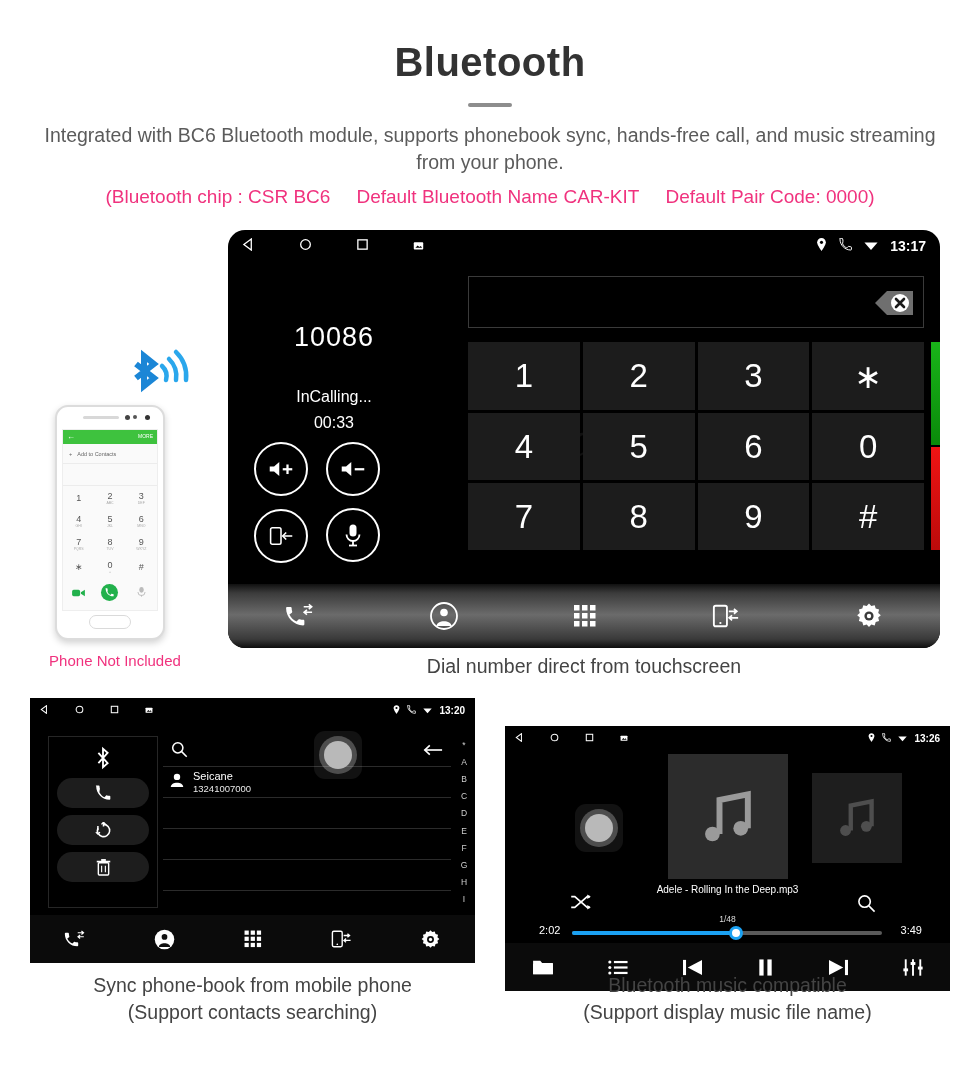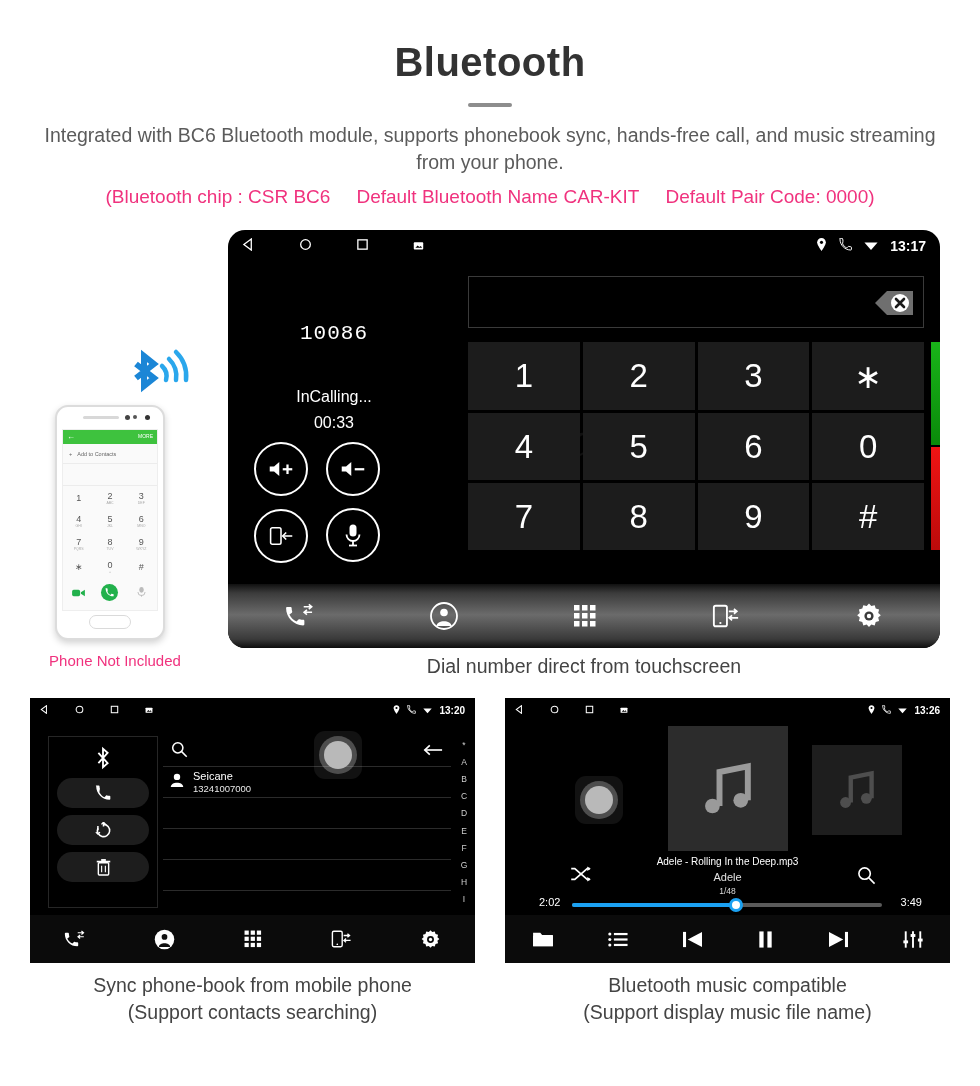--- a/index.html
+++ b/index.html
@@ -56,21 +56,21 @@
   #main-screen .statusbar { height: 32px; padding: 0 14px; font-size: 14px; }
   #main-screen .sb-left > * { margin-right: 44px; }
   #main-screen .sb-right > * { margin-left: 12px; }
 
   .dial-left {
     position: absolute; left: 0; top: 32px; width: 212px; height: 318px;
     color: #fff;
   }
   .dial-number {
     position: absolute; top: 60px; left: 0; width: 212px; text-align: center;
-    font-size: 21px; letter-spacing: 1px; font-family: Liberation Mono, monospace;
+    font-size: 27px; letter-spacing: 1px;
   }
   .dial-status {
     position: absolute; top: 126px; left: 0; width: 212px; text-align: center;
     font-size: 16px;
   }
   .dial-timer {
     position: absolute; top: 152px; left: 0; width: 212px; text-align: center;
     font-size: 16px;
   }
   .callbtns { position: absolute; top: 180px; left: 26px; width: 170px; }
@@ -190,21 +190,21 @@
     background: rgba(255,255,255,.07);
     display: flex; align-items: center; justify-content: center;
   }
   .blur-dot::after {
     content: ""; width: 28px; height: 28px; border-radius: 50%;
     background: #b9b9b9; box-shadow: 0 0 0 5px rgba(190,190,190,.35);
   }
   #pb-screen .navbar { height: 48px; }
 
   
-  #mus-screen { left: 505px; top: 698px; width: 445px; height: 265px; }
+  #mus-screen { left: 505px; top: 726px; width: 445px; height: 265px; }
   #mus-screen .statusbar { height: 24px; padding: 0 10px; font-size: 10px; }
   #mus-screen .sb-left > * { margin-right: 26px; }
   #mus-screen .sb-right > * { margin-left: 7px; }
   .art {
     position: absolute; background: #2c2c2c;
     display: flex; align-items: center; justify-content: center;
   }
   .art-main { left: 163px; top: 28px; width: 120px; height: 125px; }
   .art-side { left: 307px; top: 47px; width: 90px; height: 90px; background: #1e1e1e; }
   .mus-title {
@@ -728,21 +728,20 @@
     </div>
     <div class="art art-side">
       <svg width="50" height="50" viewBox="0 0 24 24">
           <path d="M9 18V6l10-2v12" fill="none" stroke="#4e4e4e" stroke-width="2.1"></path>
           <circle cx="6.5" cy="18" r="2.6" fill="#4e4e4e"></circle>
           <circle cx="16.5" cy="16" r="2.6" fill="#4e4e4e"></circle>
         </svg>
     </div>
 
     <div class="mus-title">Adele - Rolling In the Deep.mp3</div>
-    <div class="mus-artist">Adele</div>
     <div class="mus-idx">1/48</div>
 
     <div class="mus-shuffle">
       <svg width="22" height="16" viewBox="0 0 24 18">
           <path d="M1 3 h4 L19 15 h3" fill="none" stroke="#fff" stroke-width="1.9"></path>
           <path d="M1 15 h4 L19 3 h3" fill="none" stroke="#fff" stroke-width="1.9"></path>
           <path d="M19 0.5 L23 3 L19 5.5" fill="#fff"></path>
           <path d="M19 12.5 L23 15 L19 17.5" fill="#fff"></path>
         </svg>
     </div>

